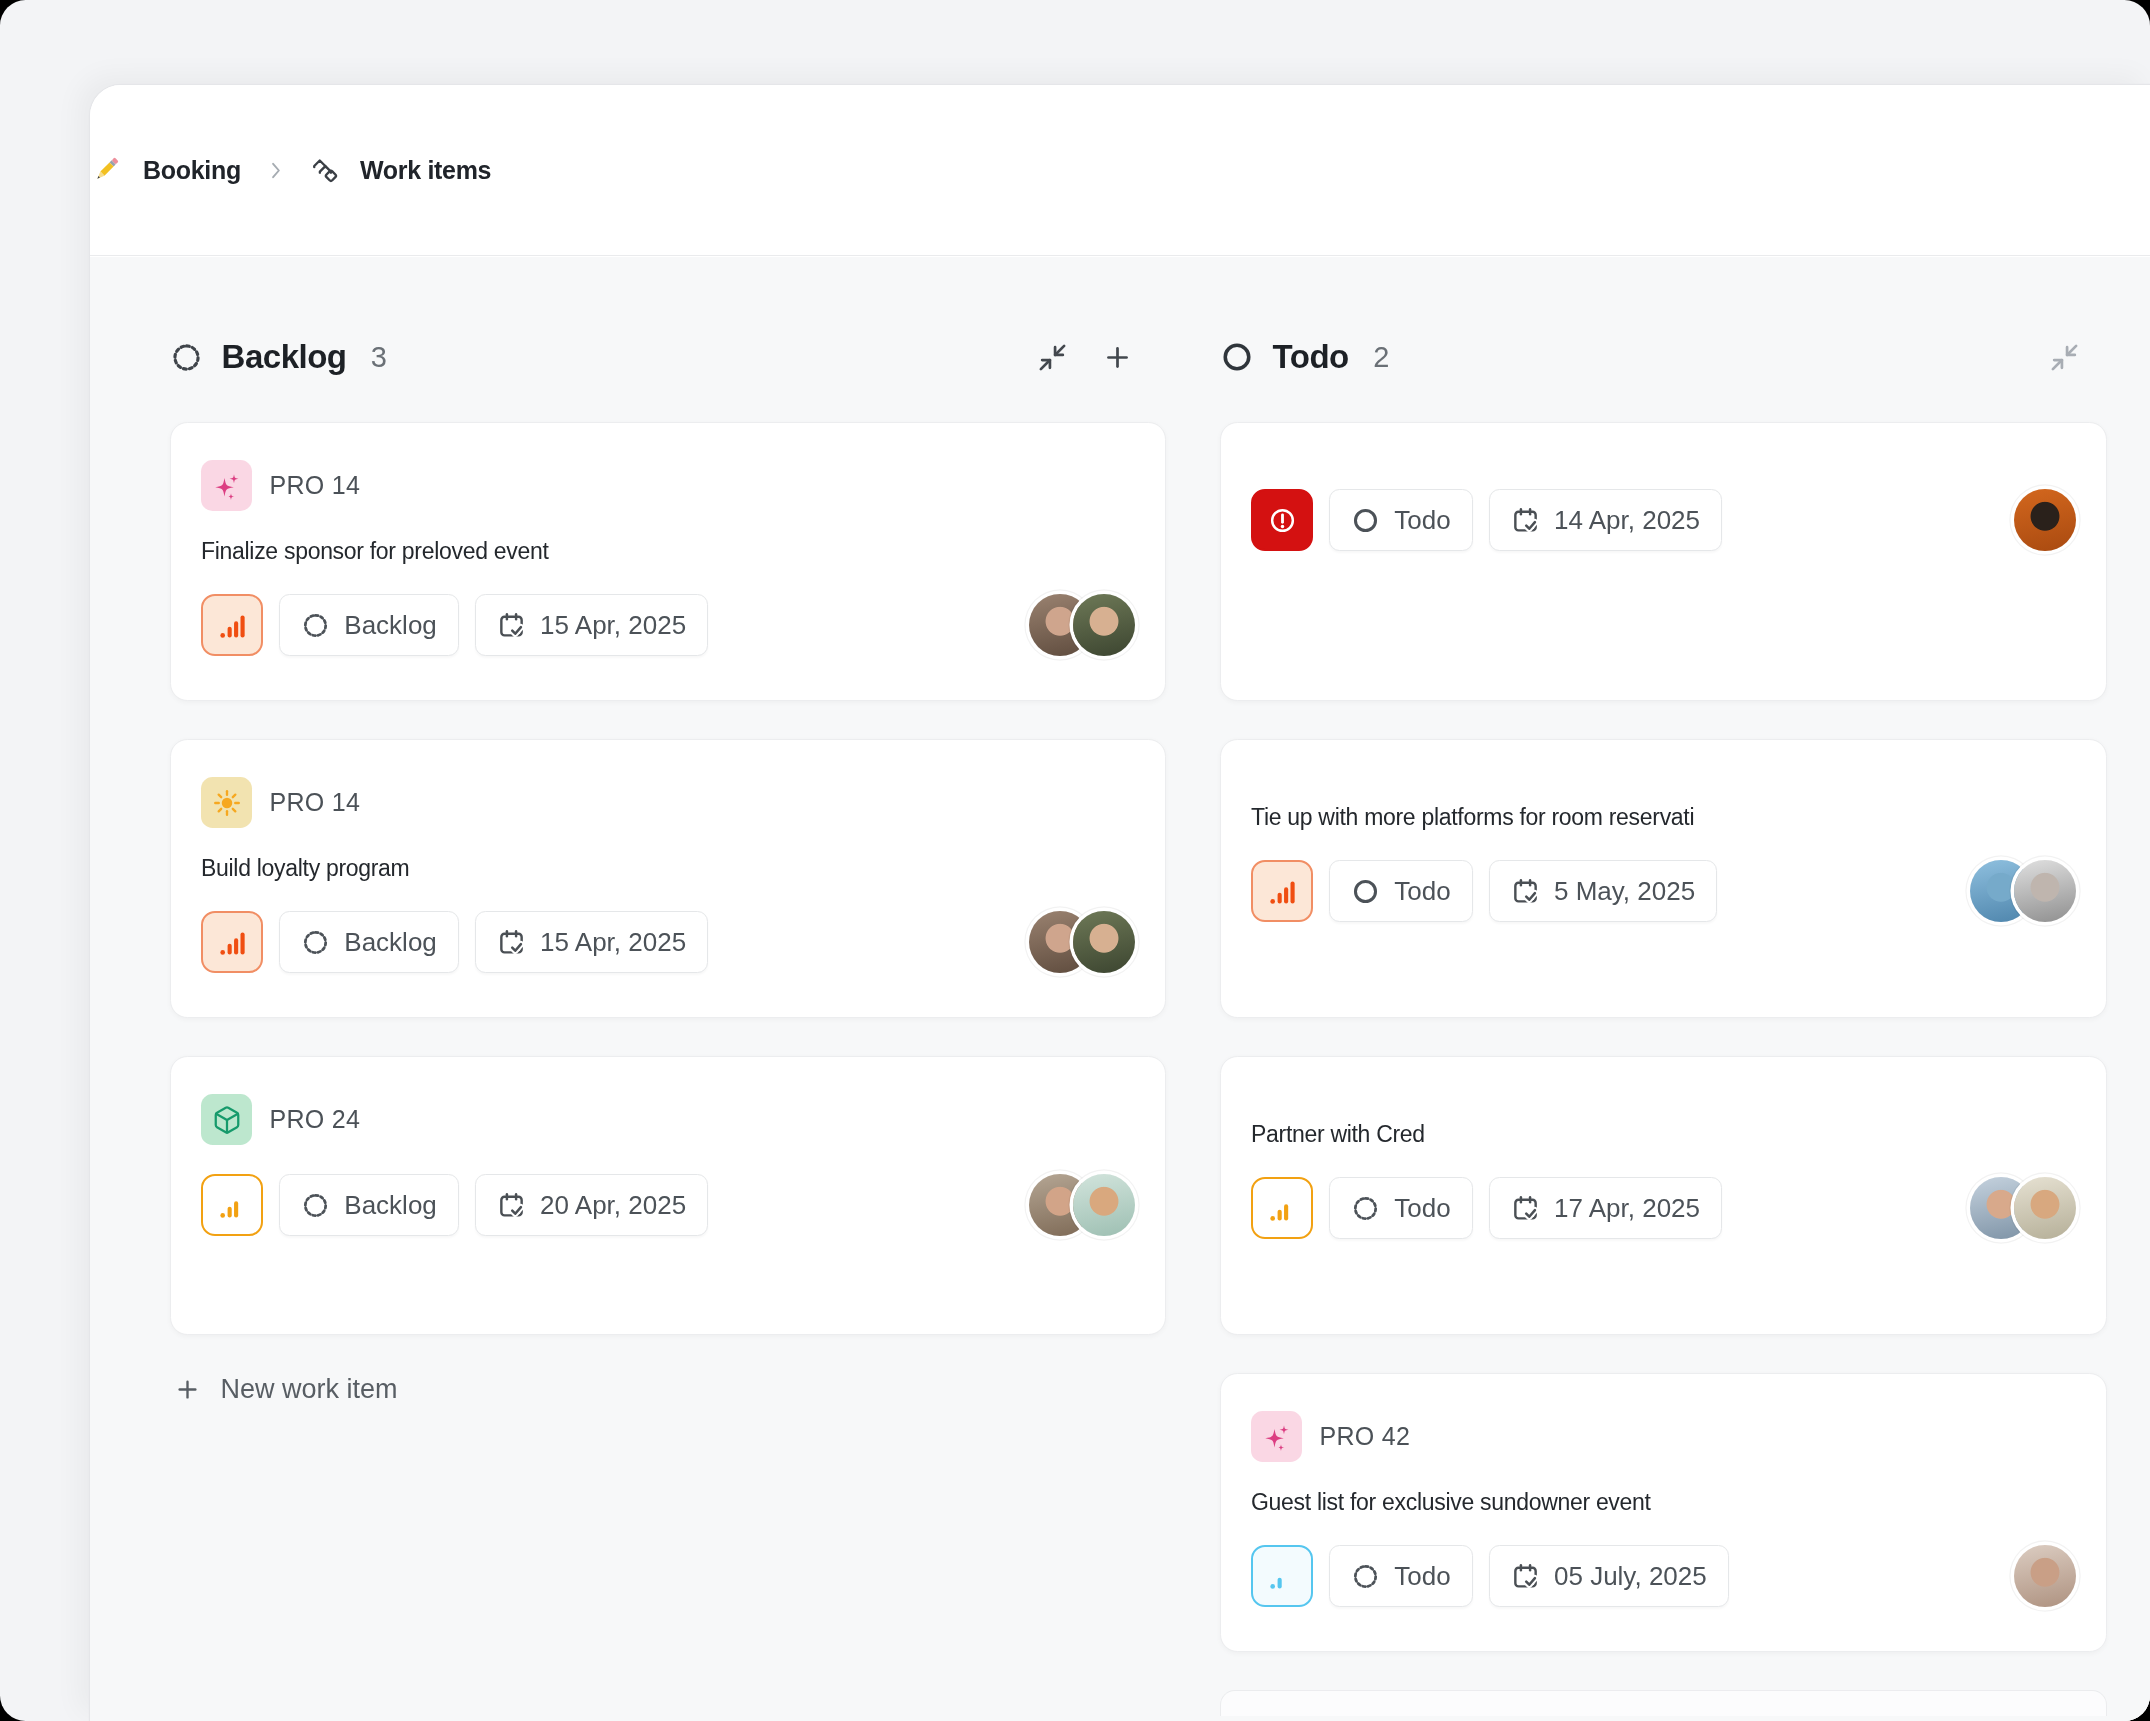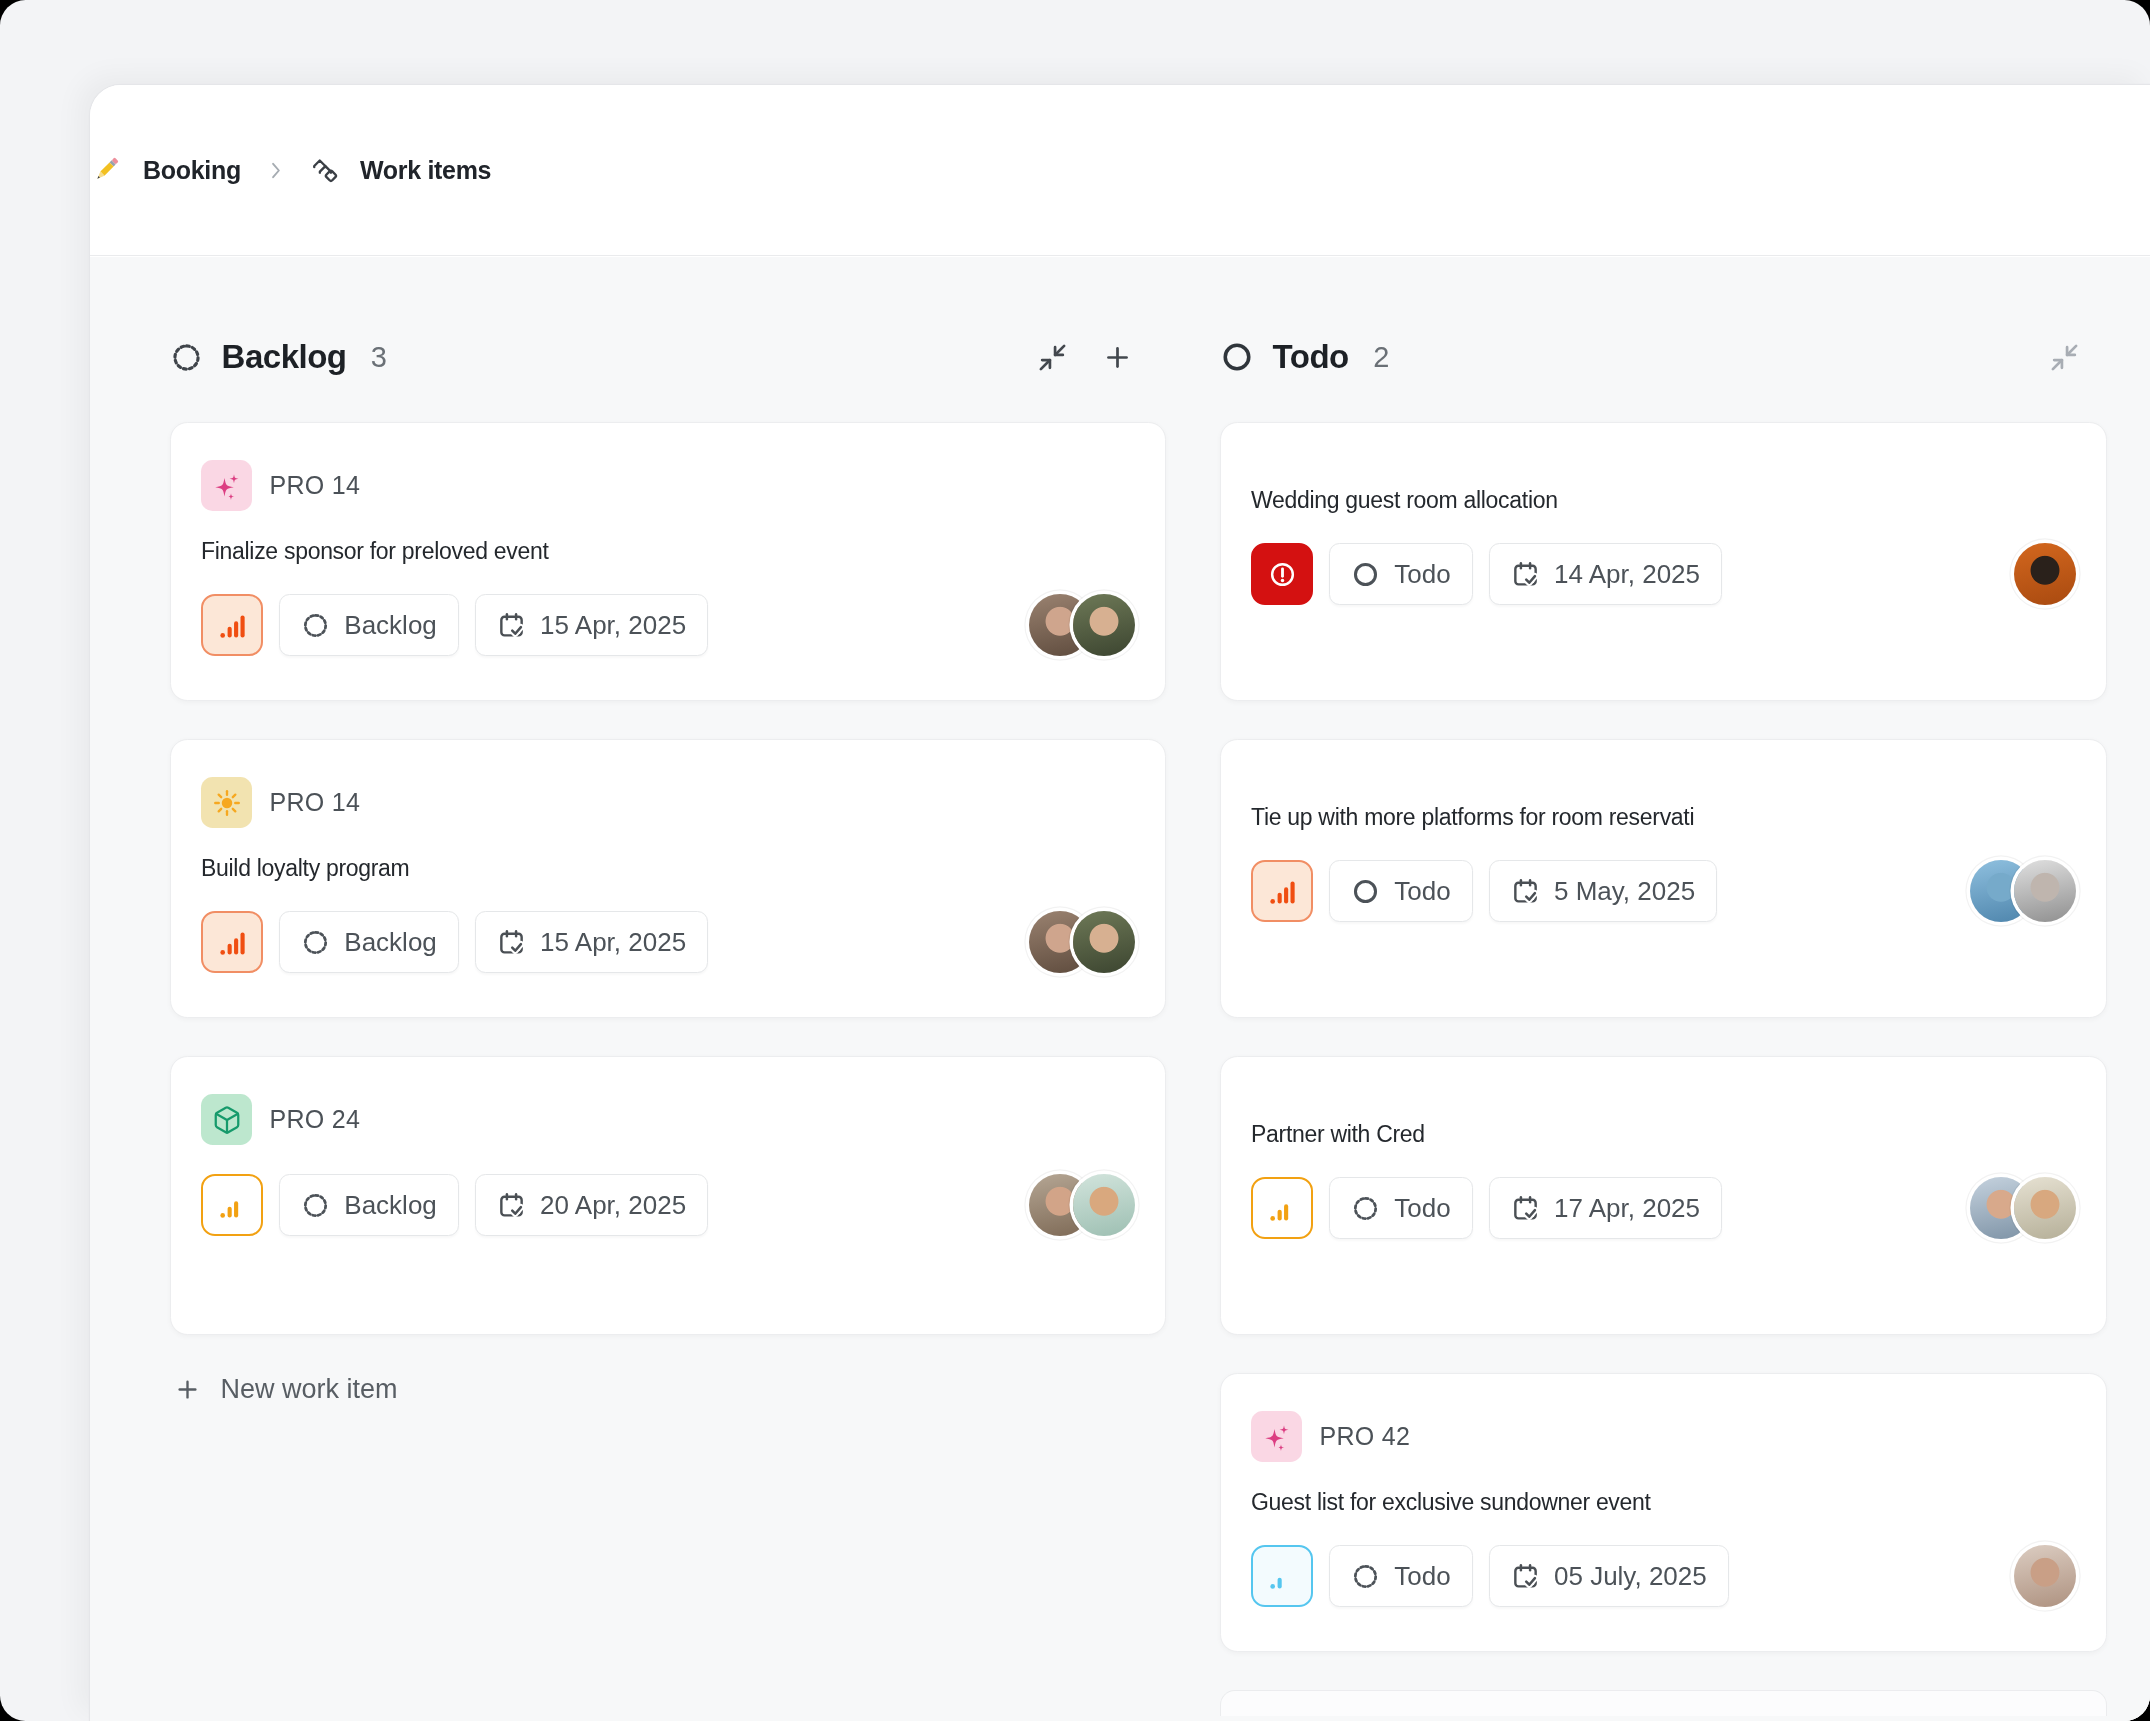--- a/index.html
+++ b/index.html
@@ -330,23 +330,20 @@
                     <polyline points="20 10 14 10 14 4"></polyline>
         <line x1="14" y1="10" x2="21" y2="3"></line>
                     <line x1="3" y1="21" x2="10" y2="14"></line>
                   </g>
                 </svg>
               </button>
             </div>
     </header>
     <div class="cards">
   <article class="card">
-    <div class="title-wrap">
-      <div class="card-title">Wedding guest room allocation</div>
-    </div>
     <div class="chips">
       <span class="prio" style="background: rgb(212, 17, 17); border-color: rgb(212, 17, 17);">
                   <svg width="31" height="31" viewBox="0 0 24 24" xmlns="http://www.w3.org/2000/svg">
                     <g stroke="#FFFFFF" stroke-linecap="round" fill="none">
         <circle cx="12" cy="12" r="8" stroke-width="1.9"></circle>
         <line x1="12" y1="7.6" x2="12" y2="13.4" stroke-width="2.2"></line>
                     </g>
         <circle cx="12" cy="16.7" r="1.35" fill="#FFFFFF"></circle>
                   </svg>
                 </span>

